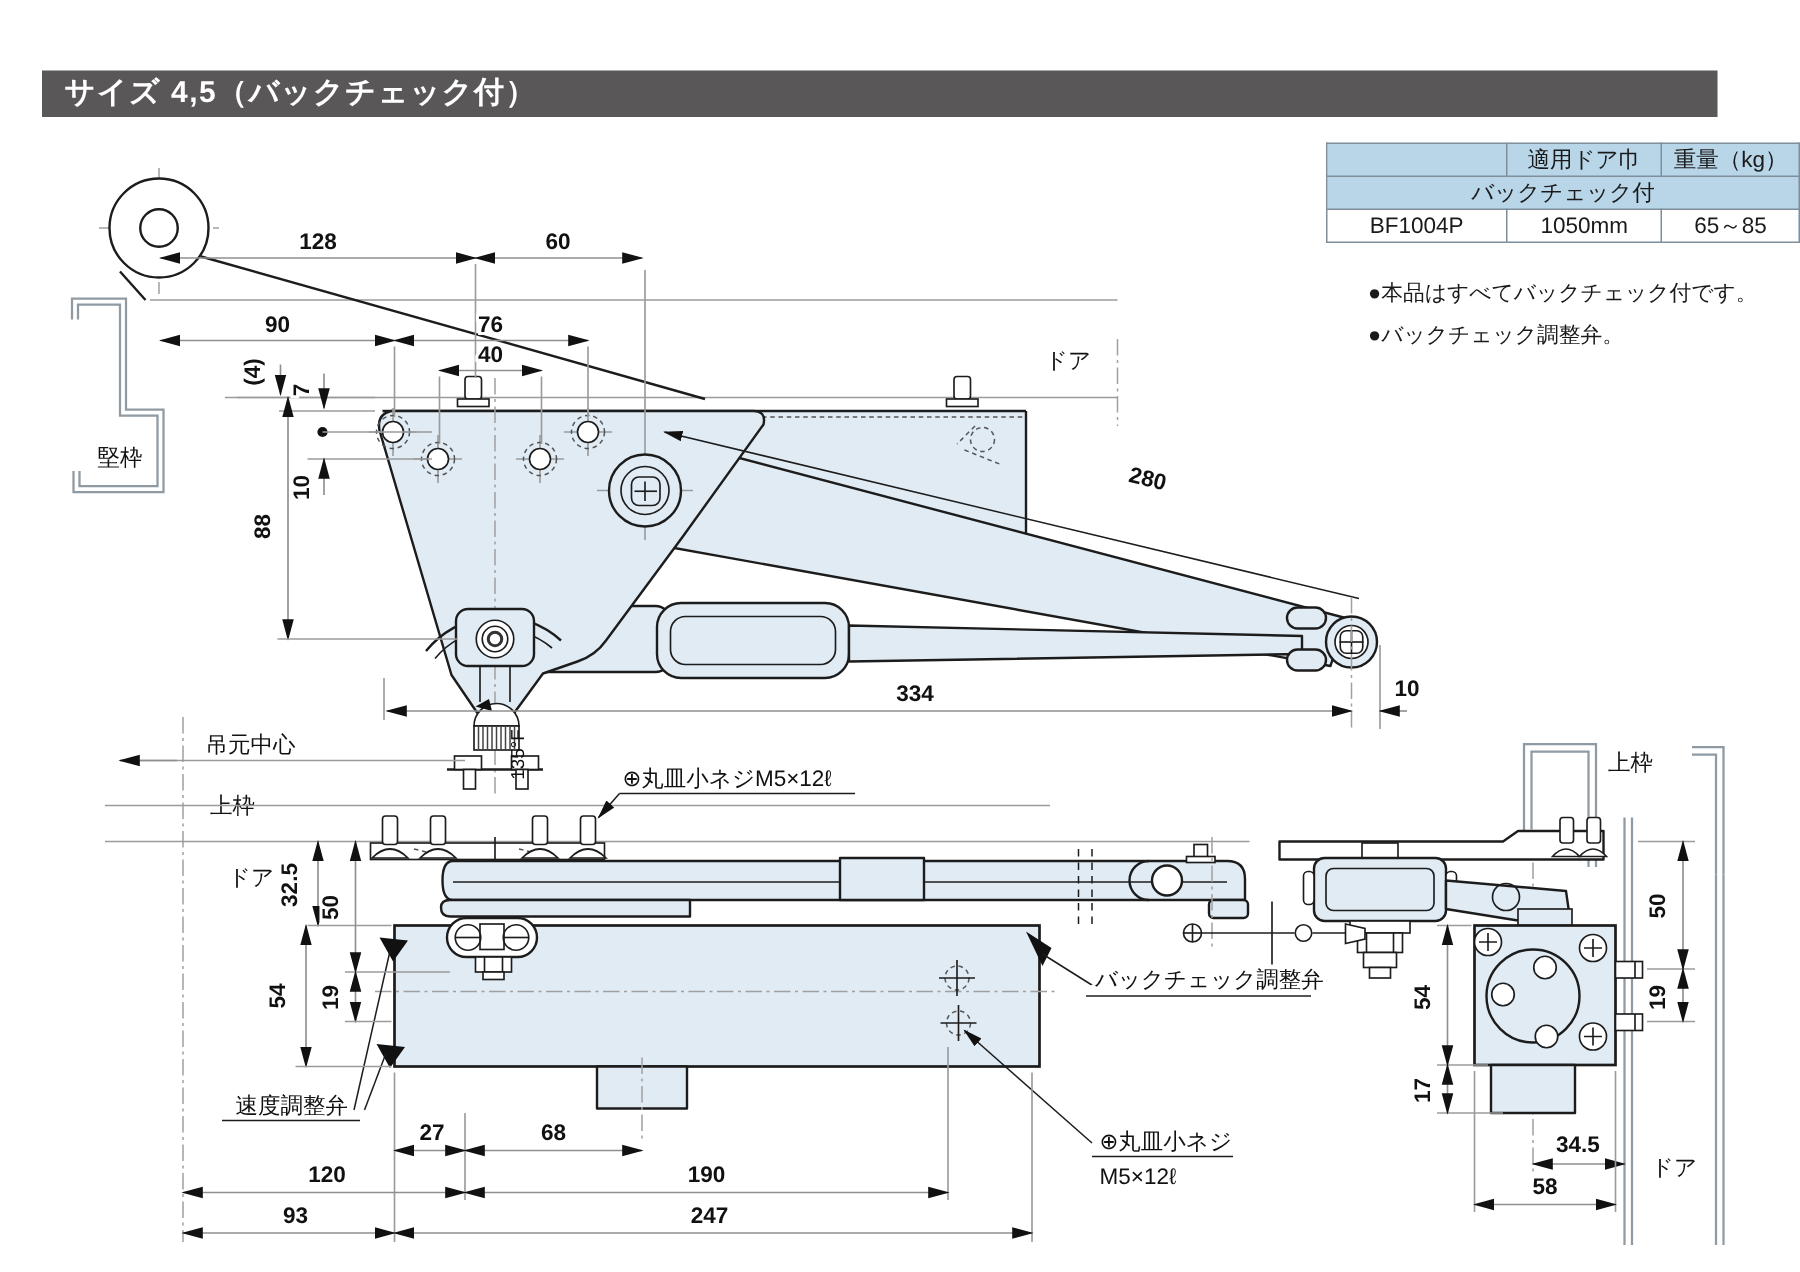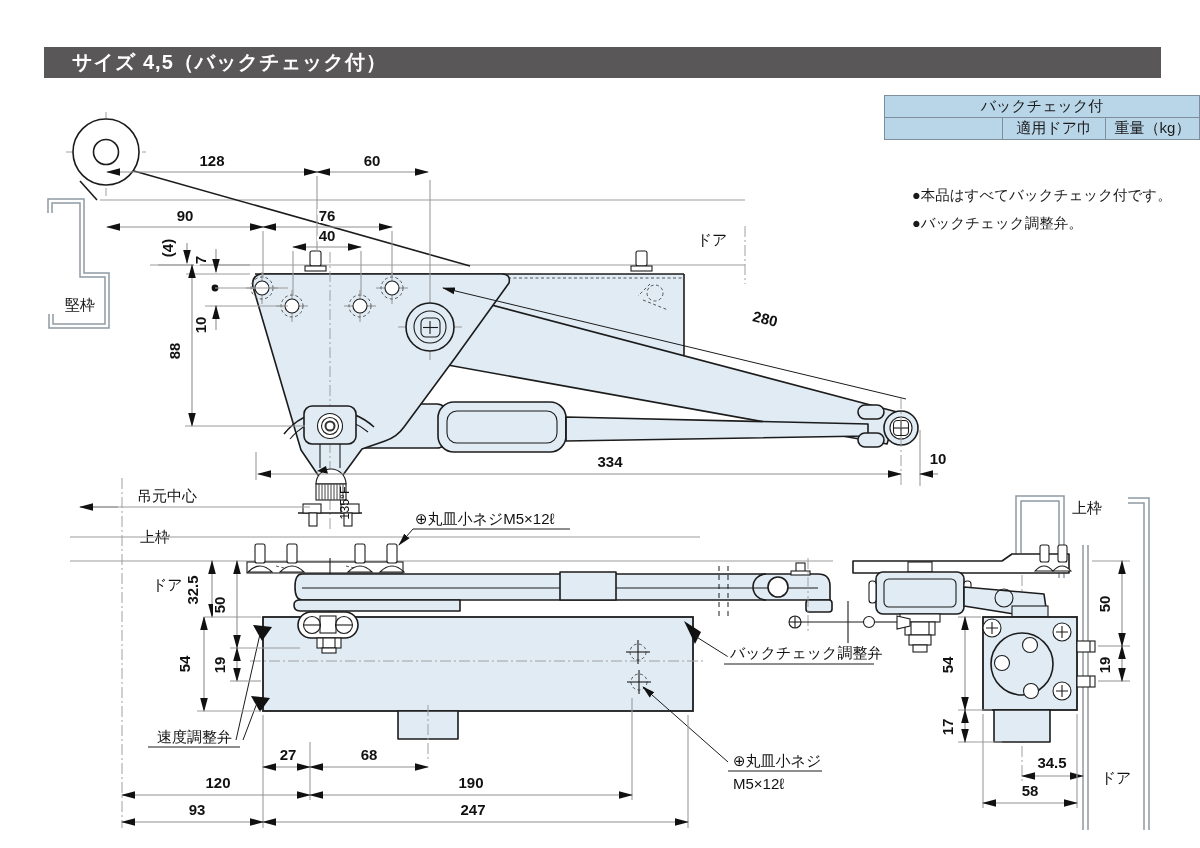--- a/index.html
+++ b/index.html
@@ -1,19 +1,19 @@
 <!DOCTYPE html>
 <html><head>
 <meta charset="utf-8">
 <style>
   html,body{margin:0;padding:0;background:#fff;}
   #page{position:relative;width:1200px;height:848px;background:#fff;overflow:hidden;
         font-family:"Liberation Sans","DejaVu Sans",sans-serif;color:#1a1a1a;}
-  #titlebar{position:absolute;left:44px;top:47px;width:1117px;height:31px;background:#595757;
-        color:#fff;font-size:20px;font-weight:bold;line-height:31px;padding-left:28px;
+  #titlebar{position:absolute;left:28px;top:47px;width:1117px;height:31px;background:#595757;
+        color:#fff;font-size:20px;font-weight:bold;line-height:31px;padding-left:15px;
         letter-spacing:1px;box-sizing:border-box;}
   #spec{position:absolute;left:884px;top:95px;border-collapse:collapse;font-size:15px;}
   #spec td{border:1px solid #7f8e9b;height:21px;text-align:center;padding:0 4px;}
   #spec .hd{background:#b9d6e9;}
   #spec .c1{width:118px;} #spec .c2{width:100px;} #spec .c3{width:88px;}
   .note{position:absolute;left:884px;font-size:14.5px;white-space:nowrap;margin-left:28px;}
   svg{position:absolute;left:0;top:0;}
   .ln{stroke:#1c1c1c;stroke-width:1.6;fill:none;stroke-linejoin:round;}
   .l2{stroke:#1c1c1c;stroke-width:1.1;fill:none;}
   .blue{fill:#e0ebf4;}
@@ -38,26 +38,31 @@
 
 <div id="page">
 
   <div id="titlebar">
     <span>サイズ 4,5（バックチェック付）</span>
   </div>
 
   <table id="spec">
     <tbody>
         <tr>
+      <td class="hd c1"></td>
+      <td class="hd c2">適用ドア巾</td>
+      <td class="hd c3">重量（kg）</td>
+    </tr>
+    <tr>
       <td class="hd" colspan="3">バックチェック付</td>
     </tr>
     <tr>
-      <td class="hd c1"></td>
-      <td class="hd c2">適用ドア巾</td>
-      <td class="hd c3">重量（kg）</td>
+      <td>BF1004P</td>
+      <td>1050mm</td>
+      <td>65～85</td>
     </tr>
   </tbody>
     </table>
 
   <div class="note" style="top:186px">●本品はすべてバックチェック付です。</div>
   <div class="note" style="top:214px">●バックチェック調整弁。</div>
 
   <svg width="1200" height="848" viewBox="0 0 1200 848">
     <defs>
       <marker id="ar" orient="auto-start-reverse" markerWidth="13" markerHeight="9" refX="12" refY="4.5">

